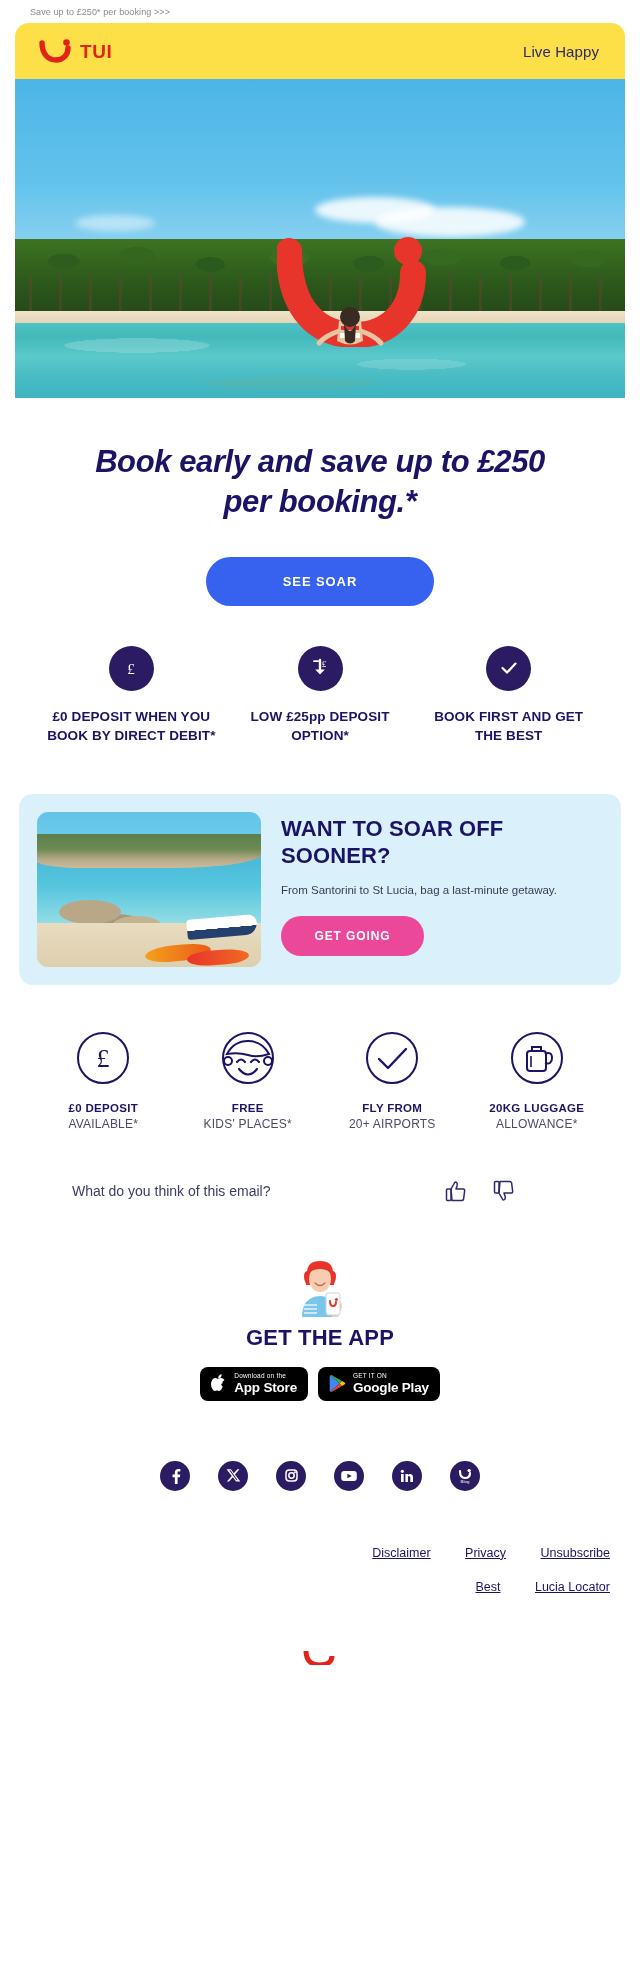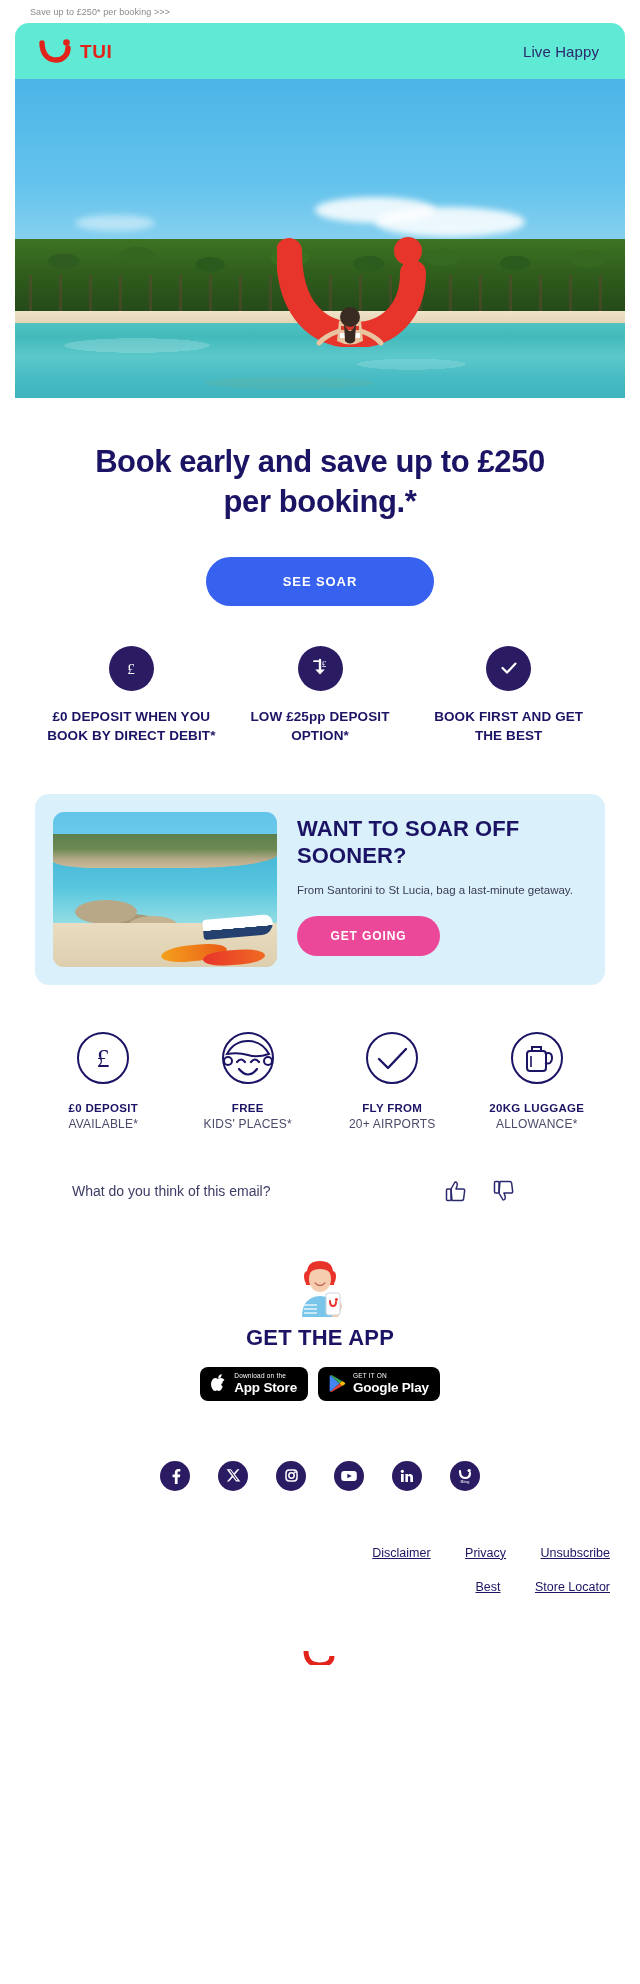--- a/index.html
+++ b/index.html
@@ -19,21 +19,21 @@
     letter-spacing: .1px;
   }
 
   .email {
     width: 610px;
     margin: 0 auto;
   }
 
   
   .header {
-    background: #5eead4;
+    background: #fde047;
     border-radius: 14px 14px 0 0;
     height: 56px;
     display: flex;
     align-items: center;
     justify-content: space-between;
     padding: 0 26px 0 24px;
   }
   .logo-wrap { display: flex; align-items: center; gap: 7px; }
   .logo-mark { display:block; }
   .logo-word {
@@ -113,20 +113,21 @@
 
   
   .main-head {
     text-align: center;
     color: #1b1464;
     font-size: 31px;
     font-weight: bold;
     line-height: 1.3;
     letter-spacing: -.4px;
     padding: 44px 58px 0;
+    font-style: italic;
   }
 
   .cta-row { text-align: center; padding: 34px 0 0; }
   .btn-see-deals {
     display: inline-block;
     background: #3761ef;
     color: #ffffff;
     font-size: 13px;
     font-weight: bold;
     letter-spacing: .9px;
@@ -155,21 +156,21 @@
     margin-top: 16px;
     color: #1b1464;
     font-size: 13.5px;
     font-weight: bold;
     line-height: 1.45;
     letter-spacing: .1px;
   }
 
   
   .promo {
-    margin: 48px 20px 0;
+    margin: 48px 4px 0;
     background: #daf0fb;
     border-radius: 14px;
     display: flex;
     padding: 18px;
     gap: 20px;
   }
   .promo-img {
     width: 224px; height: 155px; border-radius: 11px; flex: none;
     position: relative; overflow: hidden;
     background: linear-gradient(180deg,#63c4ea 0%,#6ccbea 18%,#49b9d9 30%,#56c6de 48%,#8fdbe4 70%,#cbdfd2 88%,#e6d8bd 100%);
@@ -527,21 +528,21 @@
   </div>
 
   <div class="links">
     <div class="links-row">
       <span class="flink">Disclaimer</span>
       <span class="flink">Privacy</span>
       <span class="flink">Unsubscribe</span>
     </div>
     <div class="links-row">
       <span class="flink">Best</span>
-      <span class="flink">Store Locator</span>
+      <span class="flink">Lucia Locator</span>
     </div>
   </div>
 
   <div class="foot-mark">
     <svg width="34" height="14" viewBox="0 0 34 14">
       <path d="M3 0 C3 11 10 14 17 14 C24 14 29 11 29 5" fill="none" stroke="#e2231a" stroke-width="5"></path>
     </svg>
   </div>
 
 </div>

